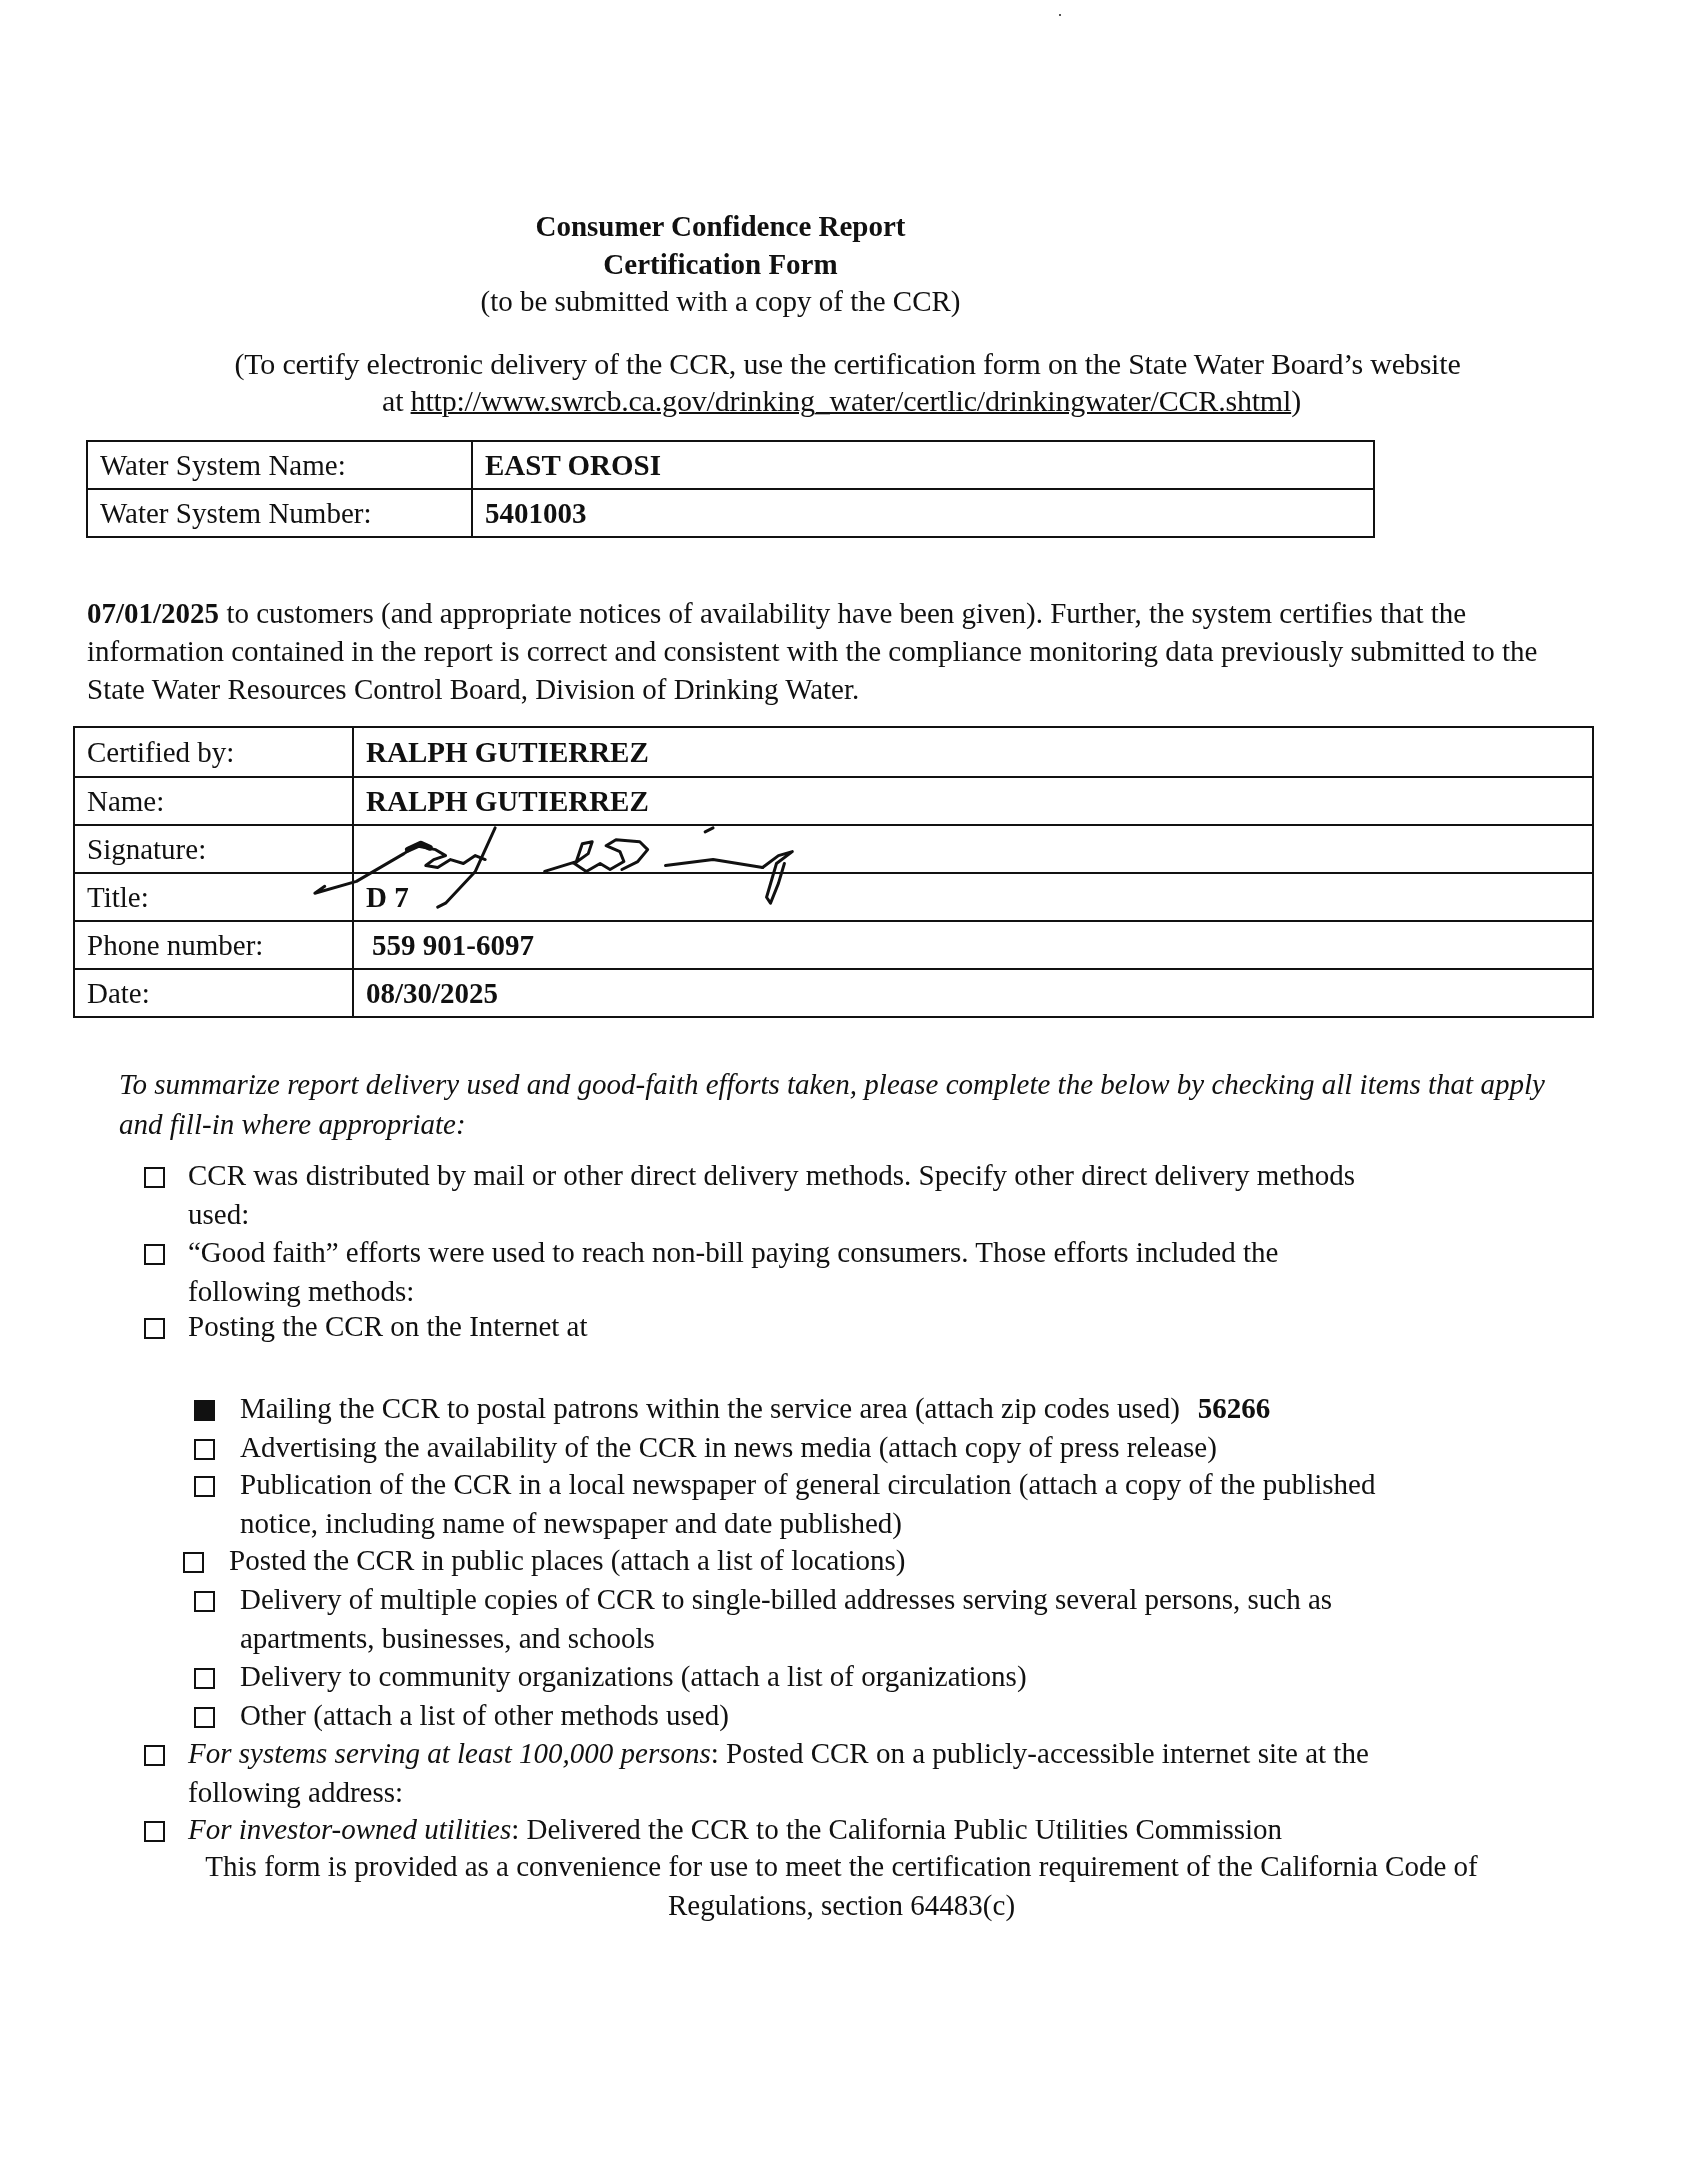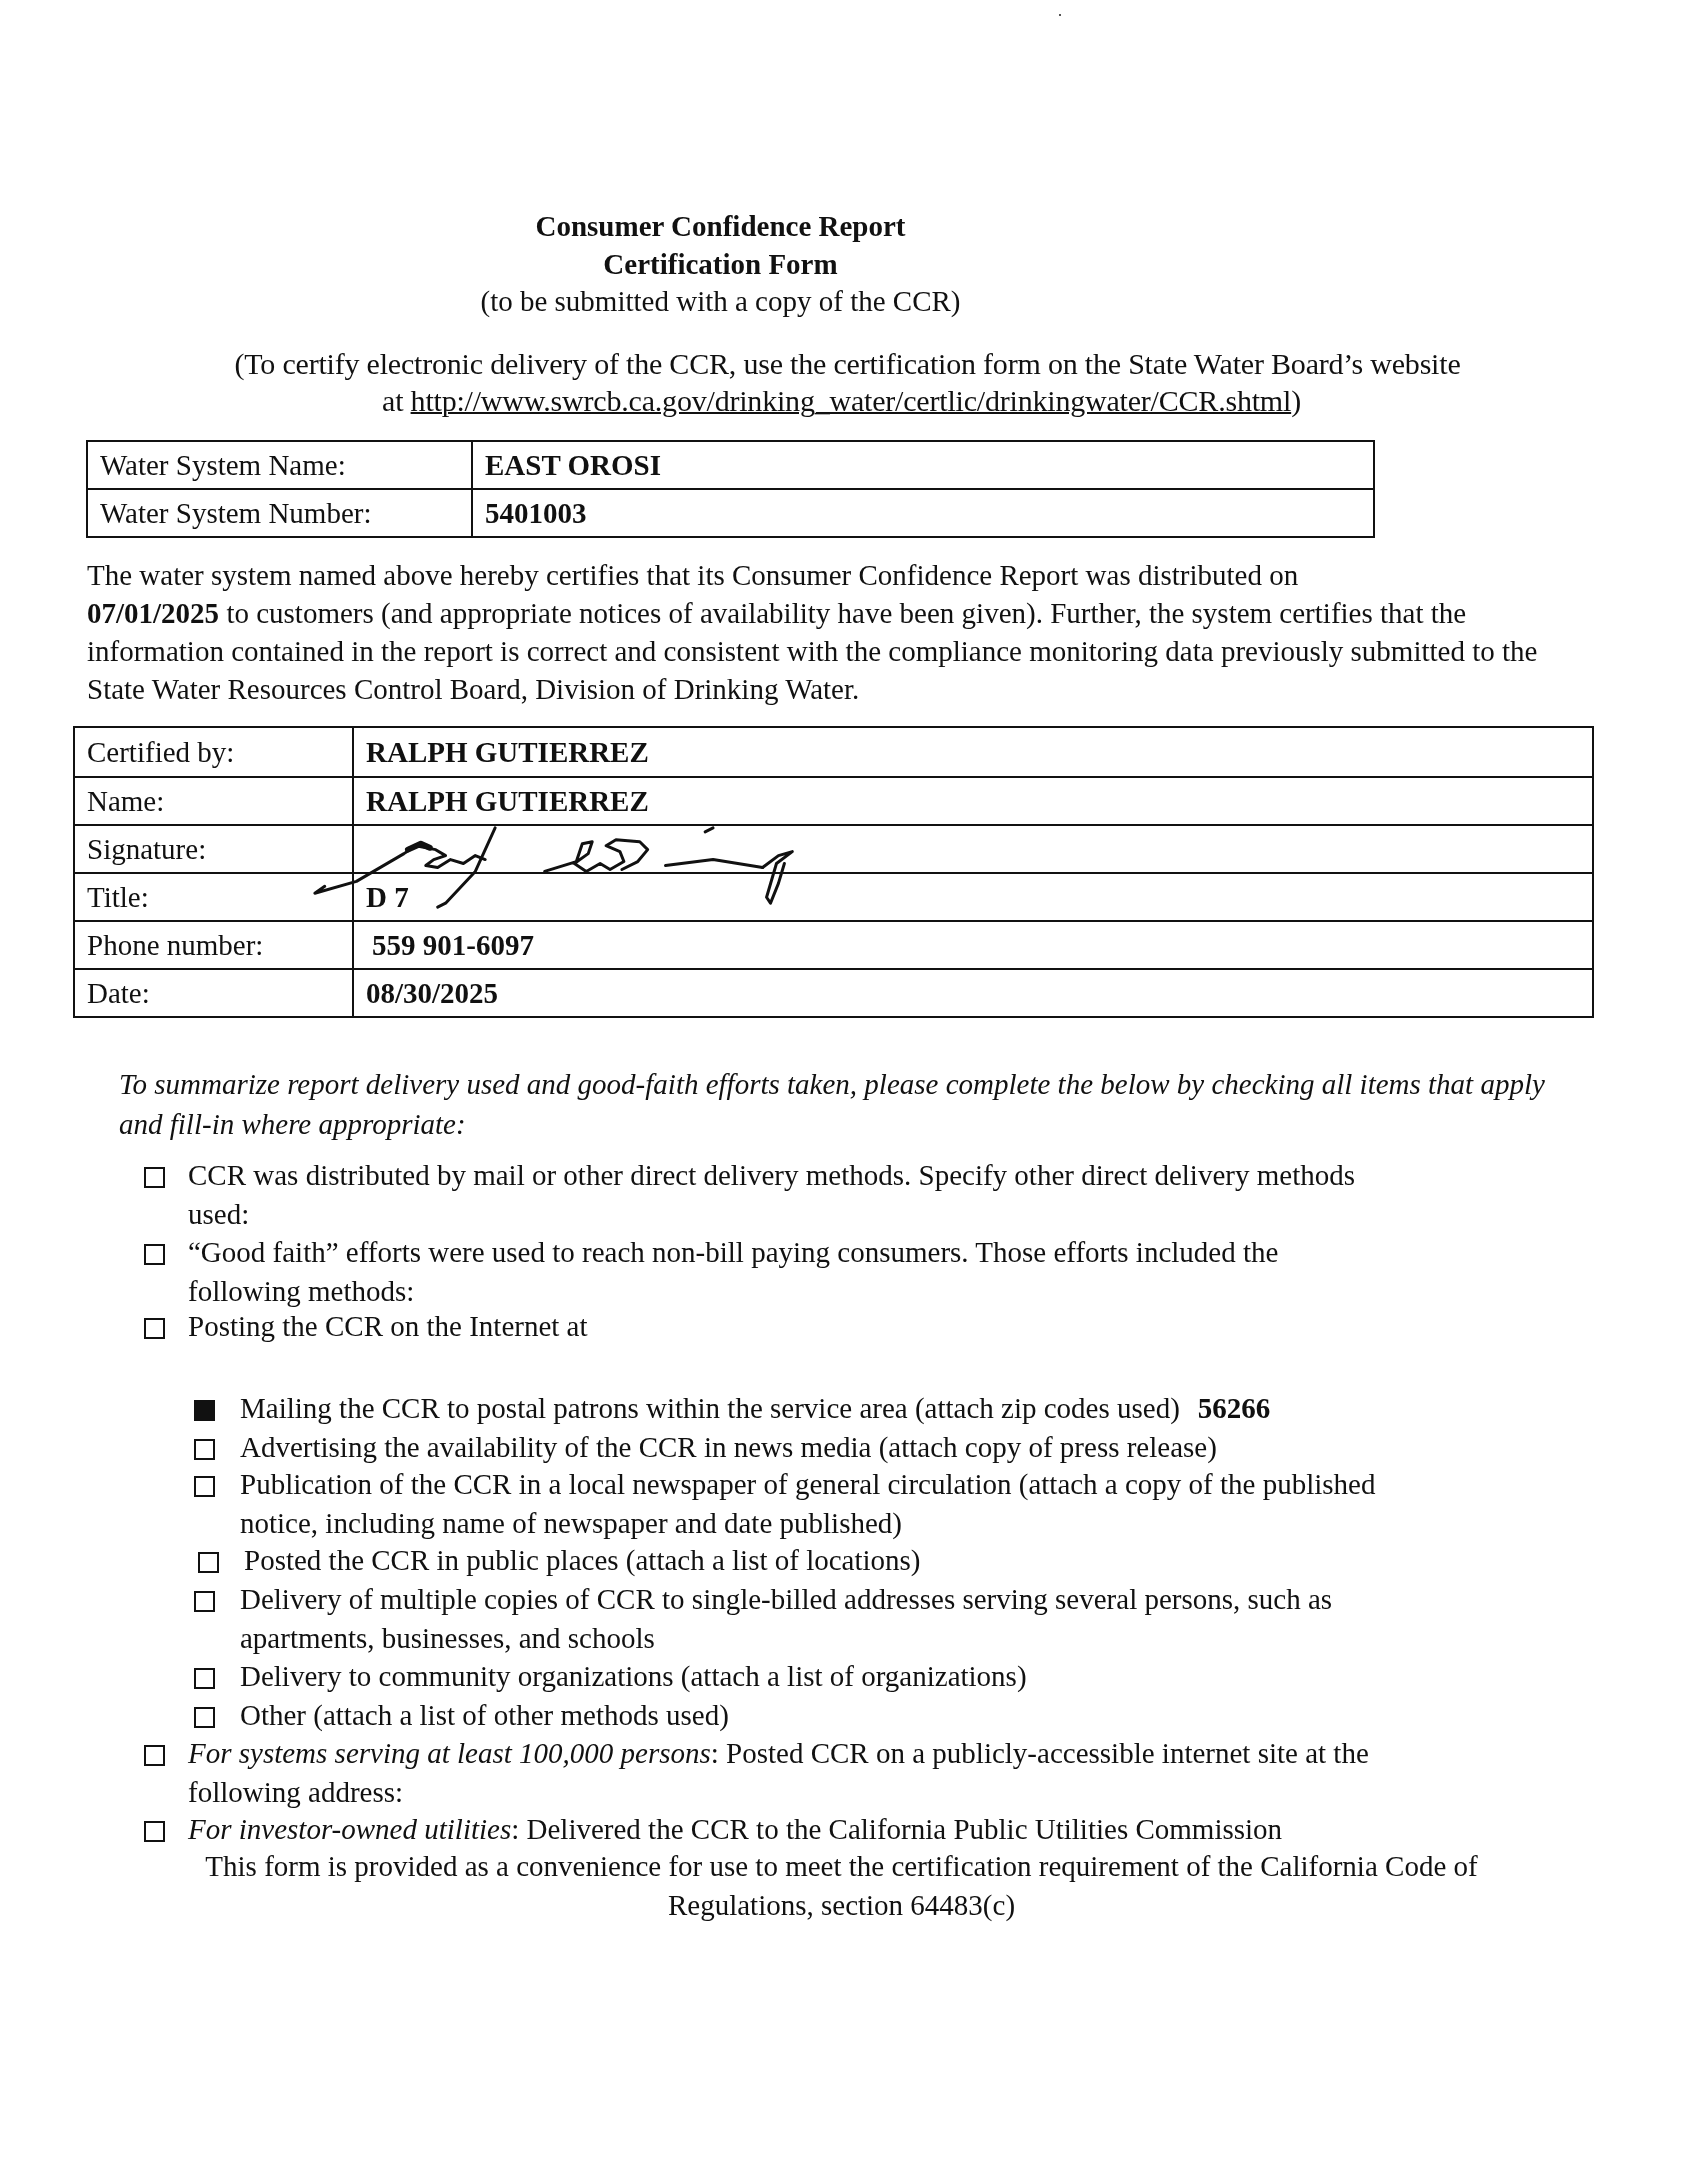--- a/index.html
+++ b/index.html
@@ -49,21 +49,21 @@
     <td class="val">EAST OROSI</td>
   </tr>
   <tr>
     <td>Water System Number:</td>
     <td class="val">5401003</td>
   </tr>
 </tbody>
   </table>
 
 <div class="abs para" style="left:87px; top:556px; width:1505px;">
-  <span>The water system named above hereby certifies that its Consumer Confidence Report was distributed on</span><br>
+  <br>
   <b>07/01/2025</b><span> to customers (and appropriate notices of availability have been given).  Further, the system certifies that the information contained in the report is correct and consistent with the compliance monitoring data previously submitted to the State Water Resources Control Board, Division of Drinking Water.</span>
 </div>
 
 <table class="box" style="left:73px; top:726px; width:1521px;padding-left:7px;">
   <tbody>
       <tr>
     <td style="width:253px; height:48px;">Certified by:</td>
     <td class="val">RALPH GUTIERREZ</td>
   </tr>
   <tr>
@@ -126,21 +126,21 @@
     </div>
     <div class="item" style="left: 240px; top: 1428px; width: 1364px;">
       <div class="cb" style="left: -46px; top: 11px;"></div>
       <span class="t"><span>Advertising the availability of the CCR in news media (attach copy of press release)</span></span>
     </div>
     <div class="item" style="left: 240px; top: 1465px; width: 1364px;">
       <div class="cb" style="left: -46px; top: 11px;"></div>
       <span class="t"><span>Publication of the CCR in a local newspaper of general circulation (attach a copy of the published</span></span>
       <span class="t">notice, including name of newspaper and date published)</span>
     </div>
-    <div class="item" style="left: 244px; top: 1541px; width: 1364px;">
+    <div class="item" style="left: 229px; top: 1541px; width: 1364px;">
       <div class="cb" style="left: -46px; top: 11px;"></div>
       <span class="t"><span>Posted the CCR in public places (attach a list of locations)</span></span>
     </div>
     <div class="item" style="left: 240px; top: 1580px; width: 1364px;">
       <div class="cb" style="left: -46px; top: 11px;"></div>
       <span class="t"><span>Delivery of multiple copies of CCR to single-billed addresses serving several persons, such as</span></span>
       <span class="t">apartments, businesses, and schools</span>
     </div>
     <div class="item" style="left: 240px; top: 1657px; width: 1364px;">
       <div class="cb" style="left: -46px; top: 11px;"></div>

